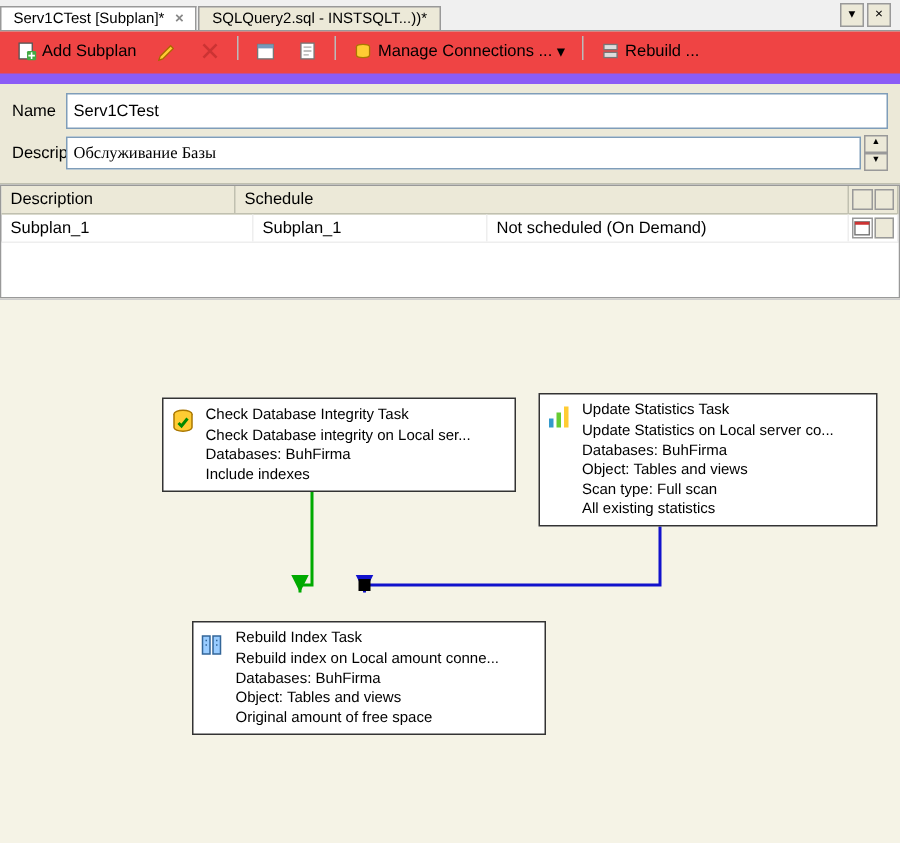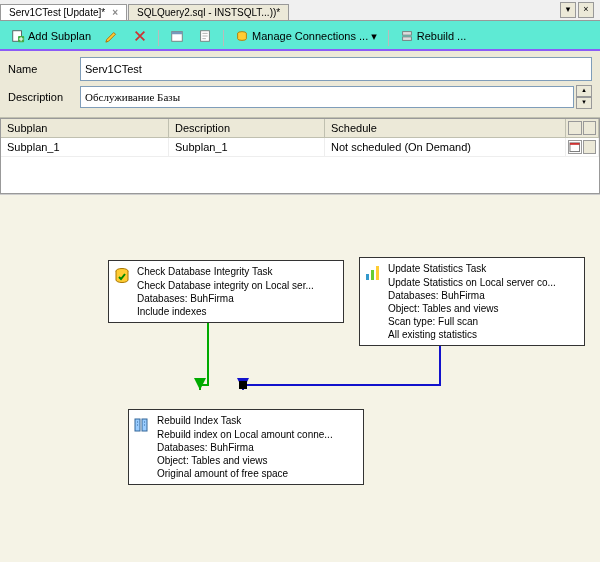--- a/index.html
+++ b/index.html
@@ -2,27 +2,27 @@
 <html><head>
 <meta charset="utf-8">
 <style>
 html,body{margin:0;padding:0;font-family:Tahoma,Arial,sans-serif;font-size:11px;background:#ece9d8;width:600px;height:562px;overflow:hidden;color:#000}
 .tabs{display:flex;background:#f0f0f0;border-bottom:1px solid #999;height:20px;align-items:flex-end}
 .tab{padding:2px 8px;border:1px solid #999;border-bottom:none;background:#ece9d8;margin-right:1px;font-size:10px;display:flex;align-items:center;gap:3px}
 .tab.active{background:#fff}
 .tab .x{color:#888;font-weight:bold;margin-left:4px;cursor:pointer}
 .toolbar-strip{position:absolute;right:6px;top:2px;display:flex;gap:2px}
 .minbtn{width:14px;height:14px;border:1px solid #999;background:#ece9d8;font-size:9px;line-height:12px;text-align:center}
-.toolbar{display:flex;align-items:flex-end;gap:4px;padding:3px 6px;background:#5eead4;border-bottom:2px solid #8b5cf6;height:22px}
+.toolbar{display:flex;align-items:flex-start;gap:4px;padding:3px 6px;background:#ef4444;border-bottom:7px solid #8b5cf6;height:22px}
 .tbtn{display:flex;align-items:center;gap:3px;padding:2px 4px;border:1px solid transparent;font-size:11px}
 .tsep{width:1px;height:16px;background:#bbb;margin:0 2px}
 .ticon{width:14px;height:14px;display:inline-block}
 .form{background:#ece9d8;padding:6px 8px 4px;border-bottom:1px solid #c0c0b0}
 .frow{display:flex;align-items:center;margin-bottom:4px}
-.flabel{width:72px;font-size:11px}
+.flabel{width:36px;font-size:11px}
 .finput{flex:1;height:18px;border:1px solid #7f9db9;background:#fff;padding:2px 4px;font-size:11px;font-family:inherit}
 .ftextarea{flex:1;height:18px;border:1px solid #7f9db9;background:#fff;padding:1px 4px;font-size:11px;font-family:Liberation Serif, serif;resize:none}
 .scrollbtns{display:flex;flex-direction:column;margin-left:2px}
 .sbtn{width:14px;height:10px;border:1px solid #999;background:#ece9d8;font-size:7px;text-align:center;line-height:8px}
 .grid{background:#fff;border:1px solid #999;margin:0}
 .ghead{display:flex;background:#ece9d8;border-bottom:1px solid #c0c0b0}
 .gcol{padding:3px 6px;border-right:1px solid #c0c0b0;font-size:11px}
 .c1{width:155px}.c2{width:143px}.c3{flex:1}.c4{width:28px;display:flex;gap:1px;padding:2px}
 .grow{display:flex;border-bottom:1px solid #eee}
 .gcell{padding:3px 6px;border-right:1px solid #eee;font-size:11px}
@@ -31,21 +31,21 @@
 .task{position:absolute;background:#fff;border:1px solid #333;padding:4px 6px 4px 28px;font-size:10px;line-height:13px;min-width:180px}
 .task .ttitle{font-weight:normal;margin-bottom:1px}
 .task .ticon2{position:absolute;left:4px;top:6px;width:18px;height:18px}
 svg.conn{position:absolute;top:0;left:0;width:100%;height:100%;pointer-events:none}
 </style>
 </head>
 <body>
 
 <div class="tabs">
   <div class="tab active">
-    <span>Serv1CTest [Update]*</span>
+    <span>Serv1CTest [Subplan]*</span>
     <span class="x">×</span>
   </div>
   <div class="tab">
     <span>SQLQuery2.sql - INSTSQLT...))*</span>
   </div>
   <div class="toolbar-strip">
     <div class="minbtn">▾</div>
     <div class="minbtn">×</div>
   </div>
 </div>
@@ -111,21 +111,20 @@
     <input class="ftextarea" value="Обслуживание Базы" style="">
     <div class="scrollbtns">
       <div class="sbtn">▴</div>
       <div class="sbtn">▾</div>
     </div>
   </div>
 </div>
 
 <div class="grid">
   <div class="ghead">
-    <div class="gcol c1">Subplan</div>
     <div class="gcol c2">Description</div>
     <div class="gcol c3">Schedule</div>
     <div class="gcol c4">
       <div class="mini"></div>
       <div class="mini"></div>
     </div>
   </div>
   <div class="grow">
     <div class="gcell c1">Subplan_1</div>
     <div class="gcell c2">Subplan_1</div>

